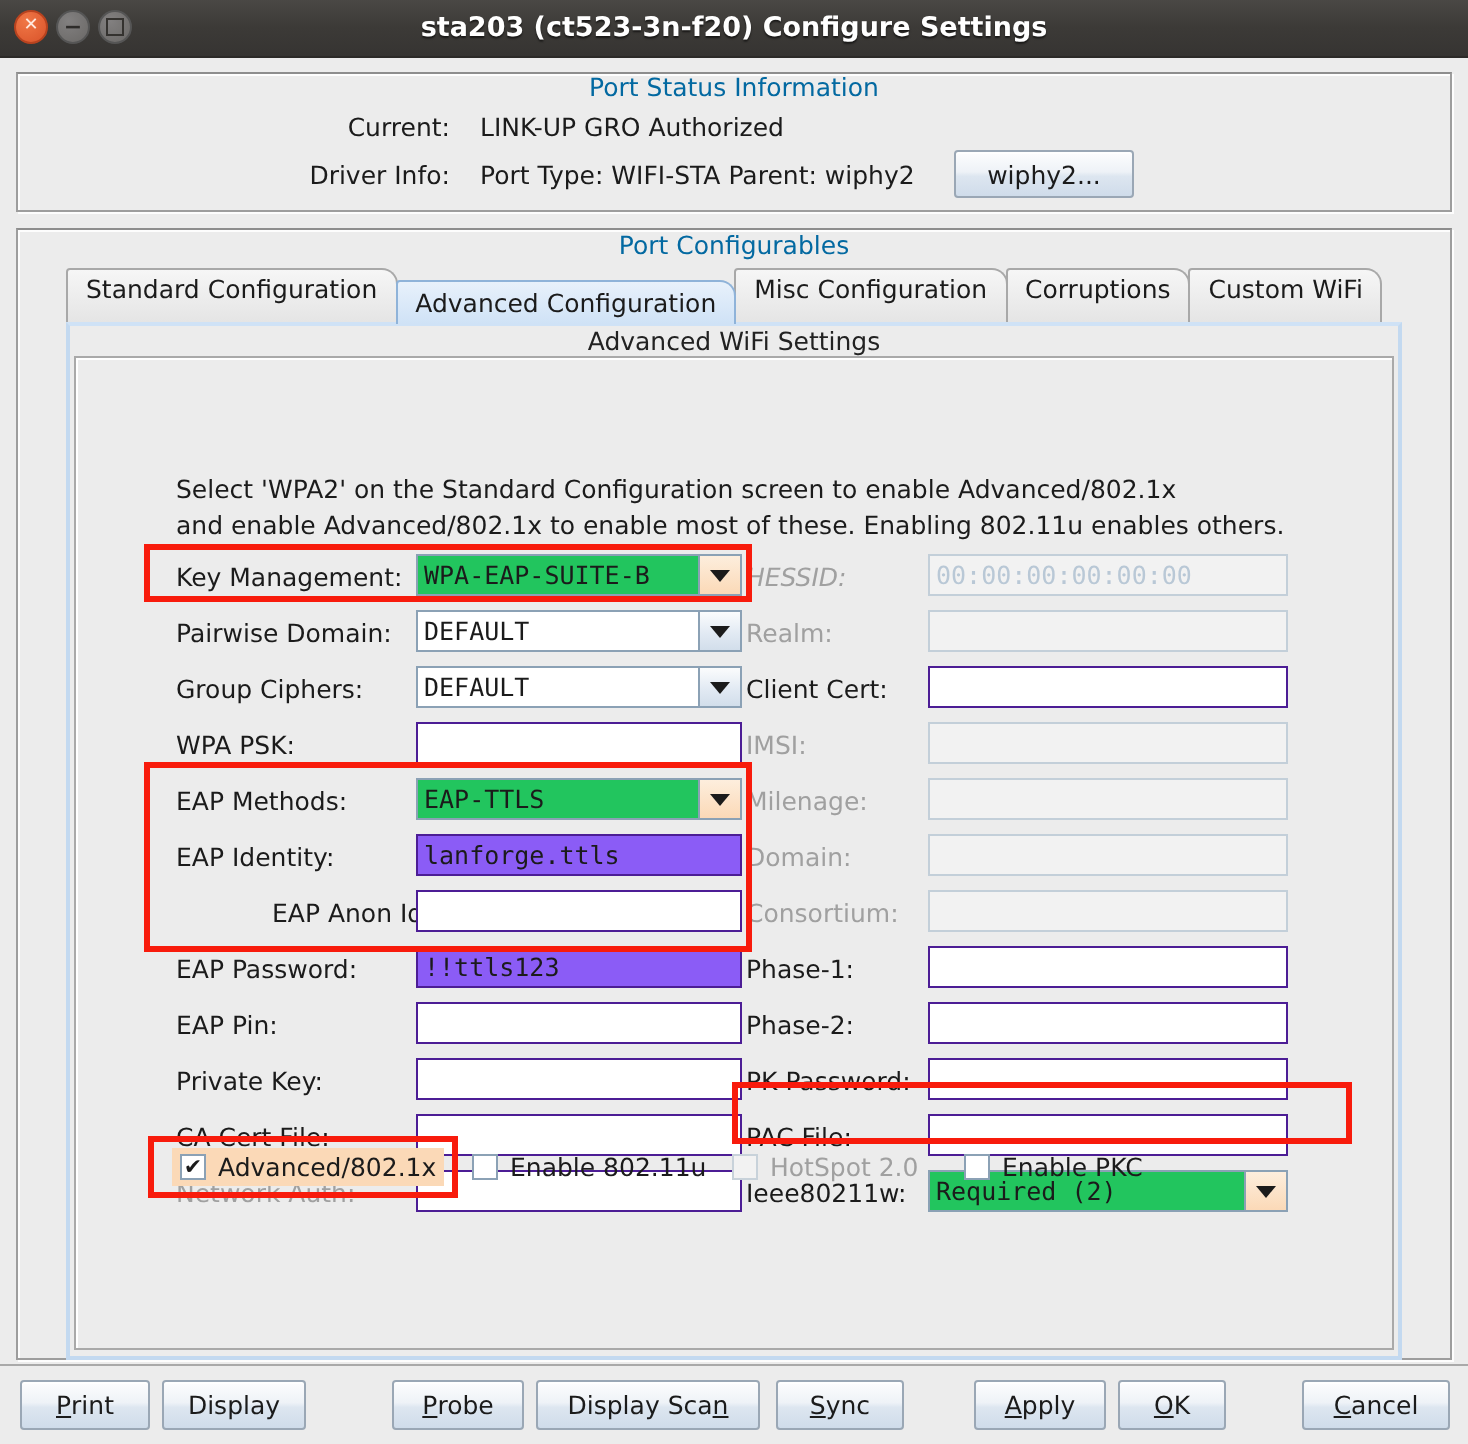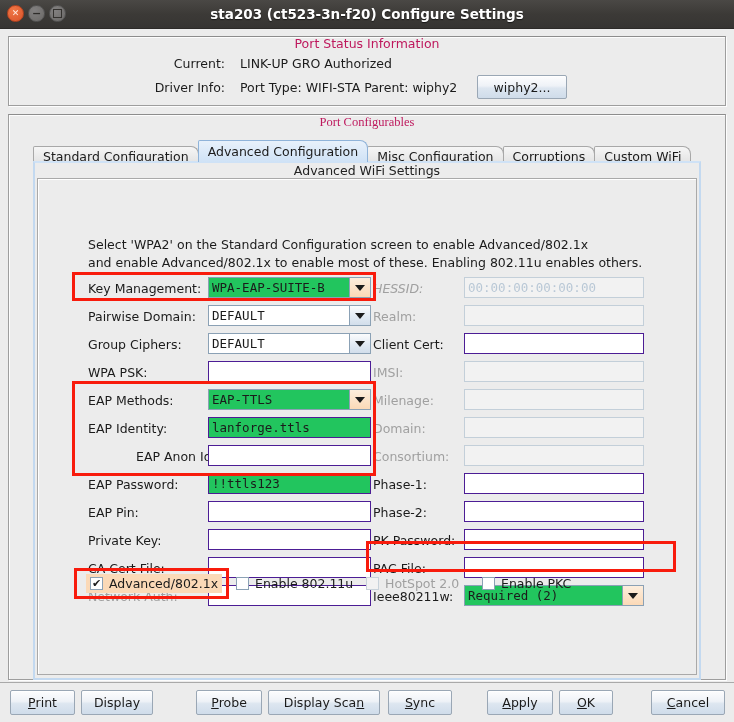--- a/index.html
+++ b/index.html
@@ -37,42 +37,42 @@
   }
 
   
   .etched{
     position:absolute;box-sizing:border-box;
     border:1px solid #9d9d9d;border-top-color:#8d8d8d;
     background:#ececec;
     box-shadow:inset 1px 1px 0 #fdfdfd, 1px 1px 0 #fdfdfd;
   }
   .grouptitle{
-    position:absolute;text-align:center;font-size:12.5px;color:#be185d;
+    position:absolute;text-align:center;font-size:12.5px;color:#0369a1;
   }
 
   
   .status-row{position:absolute;font-size:12.5px;color:#1b1b1b;white-space:nowrap;}
   .lblr{position:absolute;text-align:right;font-size:12.5px;color:#1b1b1b;}
 
   
   .jbtn{
     position:absolute;box-sizing:border-box;
     background:linear-gradient(to bottom,#fdfdfe 0%,#eef2f7 45%,#dde6f0 55%,#cfdcea 100%);
     border:1px solid #9aa7b5;border-radius:2px;
     display:flex;align-items:center;justify-content:center;
     font-size:12.5px;color:#1b1b1b;cursor:pointer;
     box-shadow:inset 0 1px 0 #ffffff;
   }
   .mn{text-decoration:underline;}
 
   
   .tabstrip{position:absolute;left:33px;top:140px;height:22px;display:flex;align-items:flex-end;}
   .tab{
-    position:relative;height:16px;line-height:20px;padding:0 9px;
+    position:relative;height:28px;line-height:20px;padding:0 9px;
     box-sizing:border-box;font-size:12.5px;color:#1b1b1b;cursor:pointer;
     background:linear-gradient(to bottom,#f6f6f6,#e4e4e4);
     border:1px solid #a8a8a8;border-bottom:none;
     border-radius:2px 8px 0 0;margin-right:-1px;white-space:nowrap;
   }
   .tab.active{
     background:linear-gradient(to bottom,#e8f1fb,#cfe2f6);
     border-color:#8fb3d9;height:22px;line-height:22px;z-index:3;
   }
 
@@ -97,21 +97,21 @@
     position:absolute;font-size:12.5px;color:#1b1b1b;white-space:nowrap;
   }
   .flabel.dis{color:#a0a0a0;}
   .finput{
     position:absolute;box-sizing:border-box;height:21px;
     background:#ffffff;border:1px solid #4c1d95;
     font-size:12.5px;color:#1b1b1b;line-height:19px;padding:0 3px;
     font-family:"DejaVu Sans Mono","Liberation Mono",monospace;
     white-space:nowrap;overflow:hidden;
   }
-  .finput.filled{background:#22c55e;}
+  .finput.filled{background:#8b5cf6;}
   .finput.dis{background:#f2f2f2;border-color:#c3cfd9;color:#b9c8d6;}
   .finput.ph{color:#b9c8d6;}
 
   .fcombo{
     position:absolute;box-sizing:border-box;height:21px;
     display:flex;align-items:stretch;cursor:pointer;
   }
   .fcombo .fc-txt{
     flex:1;box-sizing:border-box;background:#ffffff;border:1px solid #8ba1b5;
     border-right:none;font-size:12.5px;line-height:19px;padding:0 3px;color:#1b1b1b;
@@ -171,21 +171,21 @@
   <div class="grouptitle" style="left:8px;top:36px;width:718px;">Port Status Information</div>
 
   <div class="lblr" style="left:120px;top:56px;width:105px;">Current:</div>
   <div class="status-row" style="left:240px;top:56px;">LINK-UP GRO  Authorized</div>
 
   <div class="lblr" style="left:120px;top:80px;width:105px;">Driver Info:</div>
   <div class="status-row" style="left:240px;top:80px;">Port Type: WIFI-STA   Parent: wiphy2</div>
   <div class="jbtn" style="left:477px;top:75px;width:90px;height:24px;">wiphy2...</div>
 
   <div class="etched" style="left:8px;top:114px;width:718px;height:566px;"></div>
-  <div class="grouptitle" style="left:8px;top:115px;width:718px;font-family:Liberation Serif, serif;">Port Configurables</div>
+  <div class="grouptitle" style="left:8px;top:115px;width:718px;">Port Configurables</div>
 
   <div class="tabstrip">
     <div class="tab">Standard Configuration</div>
     <div class="tab active">Advanced Configuration</div>
     <div class="tab">Misc Configuration</div>
     <div class="tab">Corruptions</div>
     <div class="tab">Custom WiFi</div>
   </div>
 
   <div class="tabpanel"></div>

